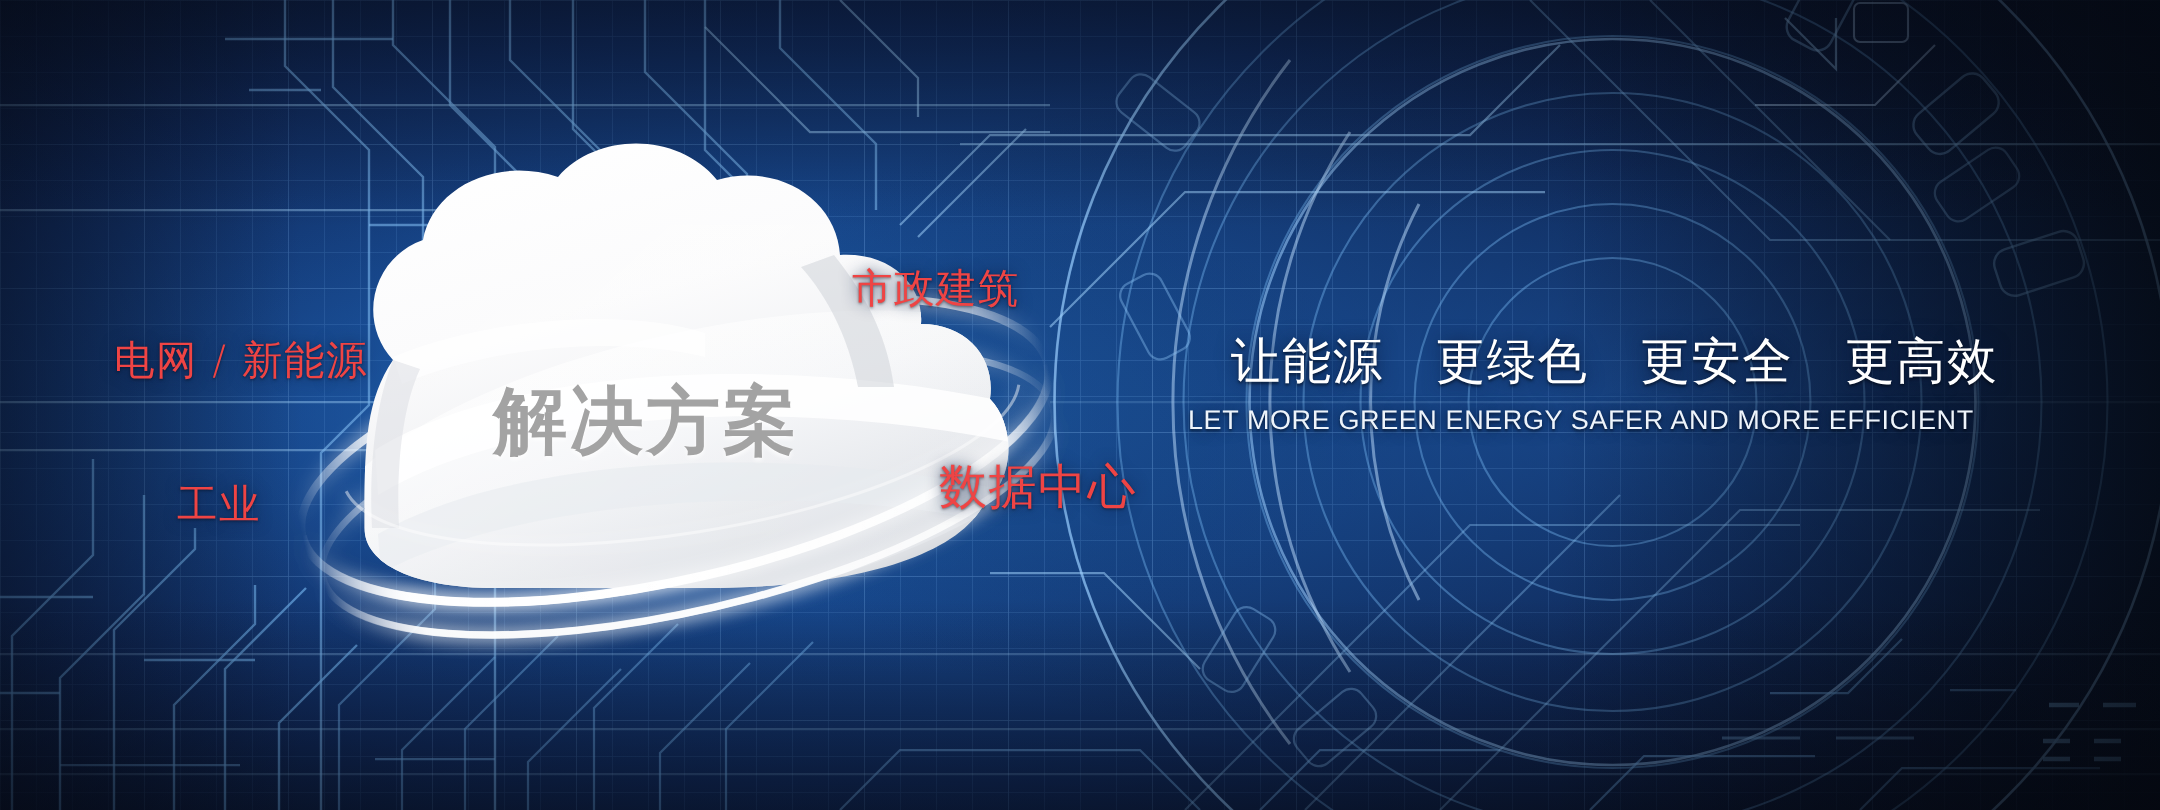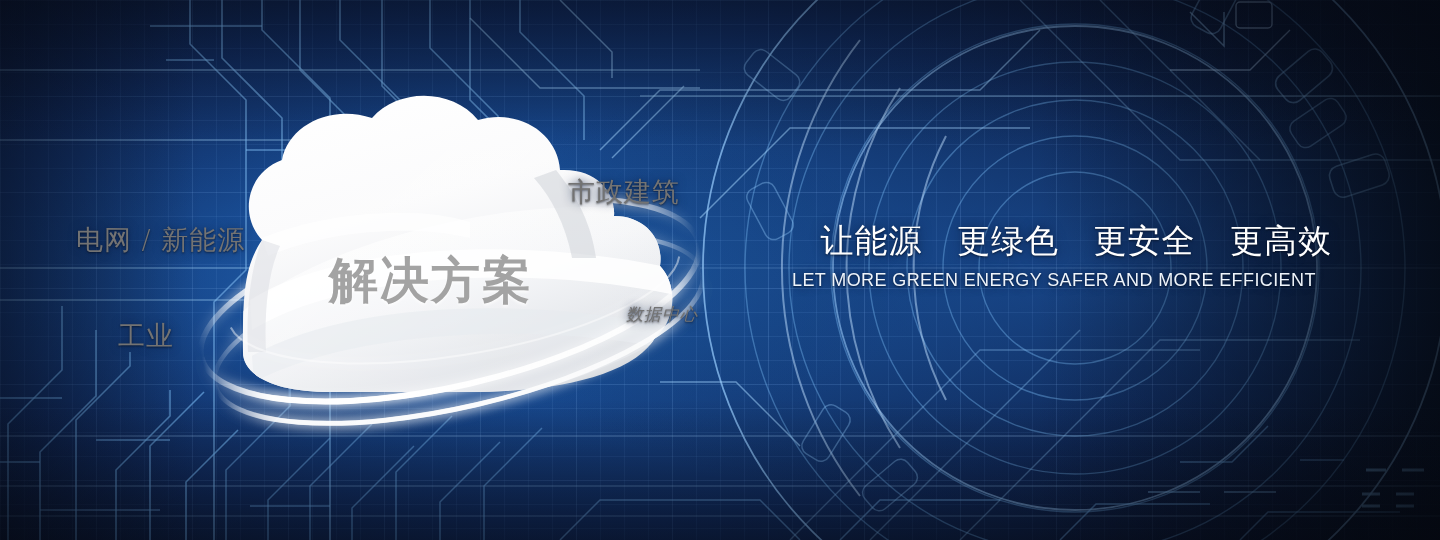--- a/index.html
+++ b/index.html
@@ -7,29 +7,29 @@
   .banner{
     position:relative;width:1440px;height:540px;overflow:hidden;
     font-family:"Liberation Sans","DejaVu Sans",sans-serif;
     background:#0a1124;
   }
   .layer{position:absolute;inset:0;}
   .layer svg{display:block;width:1440px;height:540px;}
 
   
   .label{
-    position:absolute;color:#737373;font-weight:300;
+    position:absolute;color:#ef4444;font-weight:300;
     font-family:"DejaVu Sans","Liberation Sans",sans-serif;
     letter-spacing:1px;white-space:nowrap;
     text-shadow:0 0 10px rgba(10,30,70,.85),0 1px 2px rgba(0,0,0,.5);
   }
   #lbl-grid{left:76px;top:222px;font-size:27px;}
   #lbl-ind {left:118px;top:318px;font-size:27px;text-align:center;}
   #lbl-muni{left:568px;top:174px;font-size:27px;}
-  #lbl-dc  {left:626px;top:303px;font-size:17px;font-style:italic;}
+  #lbl-dc  {left:626px;top:303px;font-size:32px;}
 
   .cloud-title{
     position:absolute;left:329px;top:248px;
     font-size:49px;font-weight:700;letter-spacing:2px;
     color:#a3a3a3;white-space:nowrap;
     font-family:"DejaVu Sans","Liberation Sans",sans-serif;
     text-shadow:0 2px 3px rgba(255,255,255,.75),0 0 1px rgba(255,255,255,.9);
   }
 
   .slogan{position:absolute;left:792px;top:222px;width:540px;}

